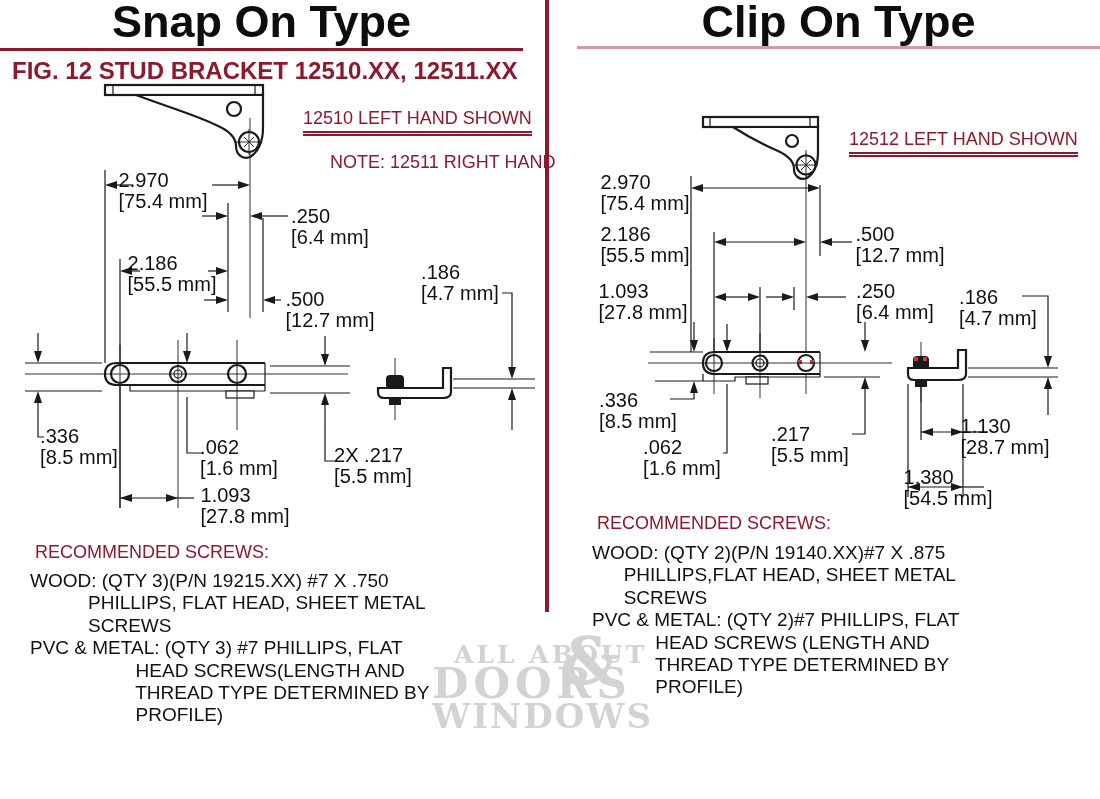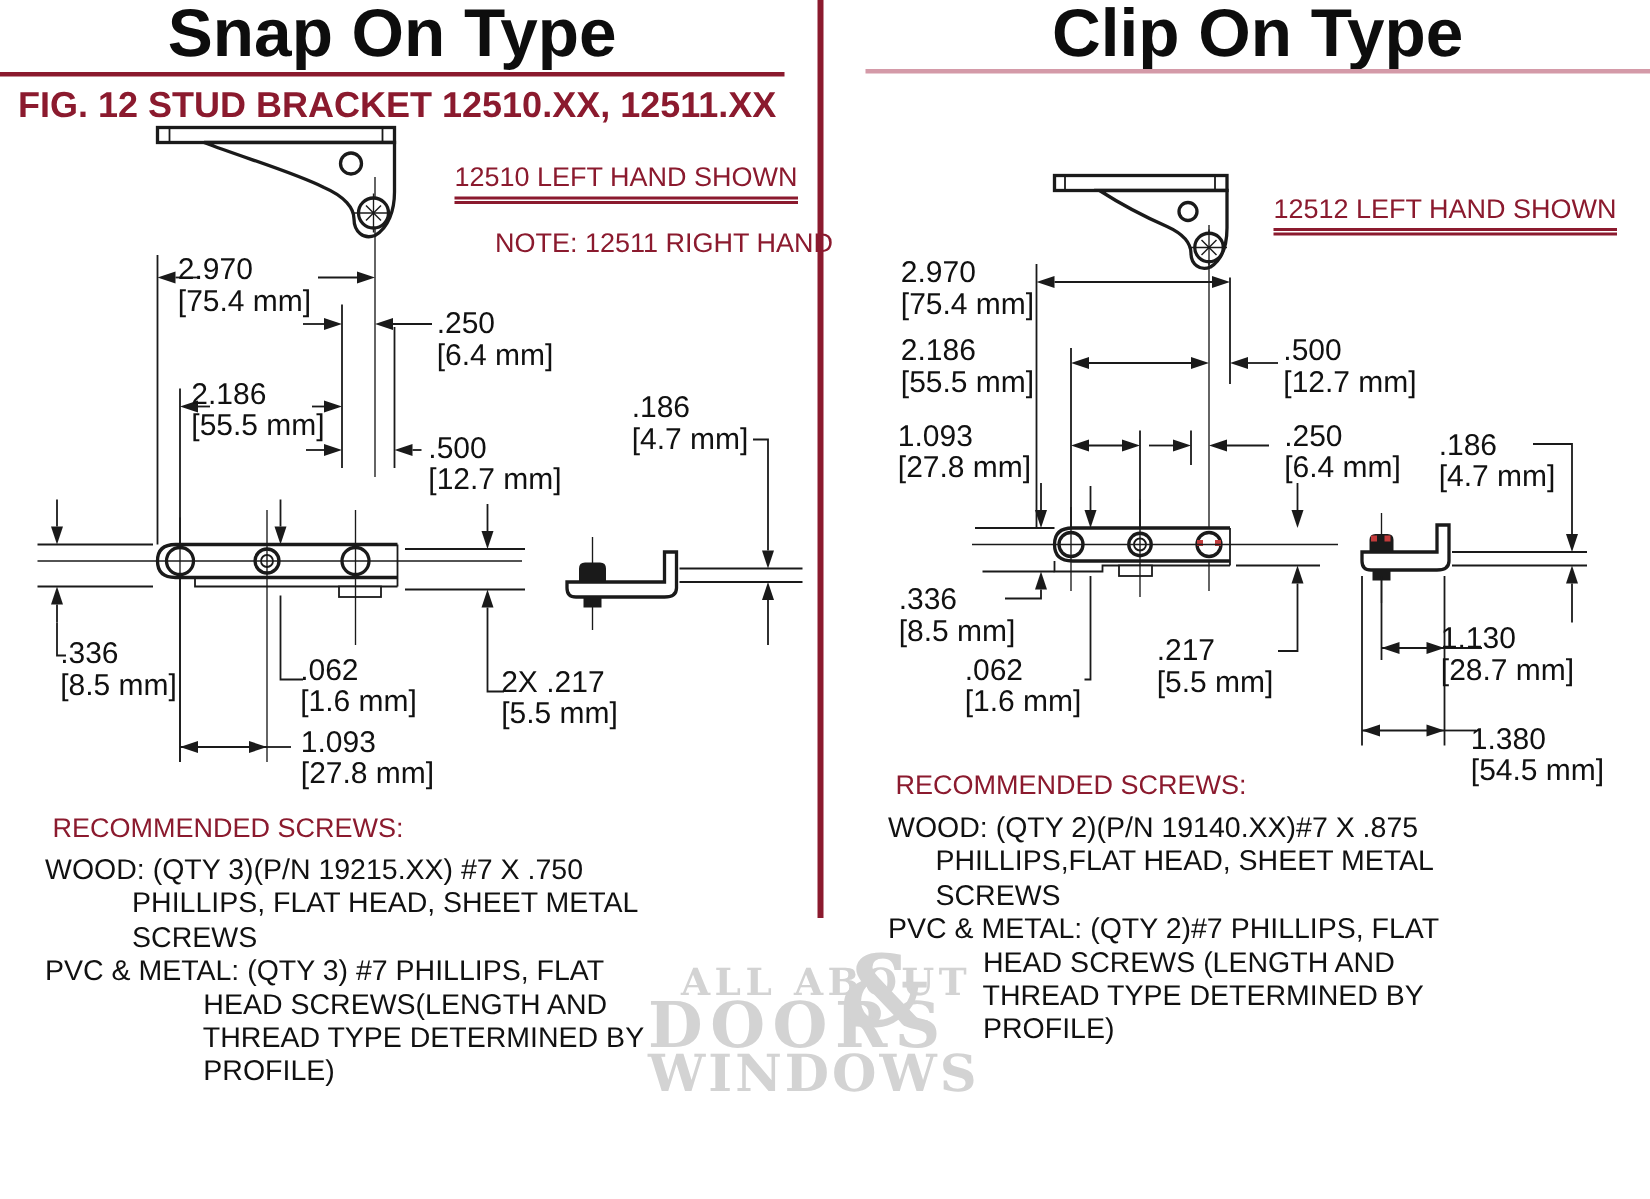--- a/index.html
+++ b/index.html
@@ -336,21 +336,21 @@
       <div>[1.6 mm]</div>
   </div>
   <div class="dim" style="left:810px;top:424px;">
     <div>.217</div>
       <div>[5.5 mm]</div>
   </div>
   <div class="dim" style="left:1005px;top:416px;">
     <div>1.130</div>
       <div>[28.7 mm]</div>
   </div>
-  <div class="dim" style="left:1025px;top:467px;margin-top:16px;">
+  <div class="dim" style="left:948px;top:467px;">
     <div>1.380</div>
       <div>[54.5 mm]</div>
   </div>
 
   <div class="screws-h" style="left:35px;top:542px;">RECOMMENDED SCREWS:</div>
   <div class="screws-b" style="left:30px;top:570px;">WOOD: (QTY 3)(P/N 19215.XX) #7 X .750
            PHILLIPS, FLAT HEAD, SHEET METAL
            SCREWS
 PVC &amp; METAL: (QTY 3) #7 PHILLIPS, FLAT
                     HEAD SCREWS(LENGTH AND

